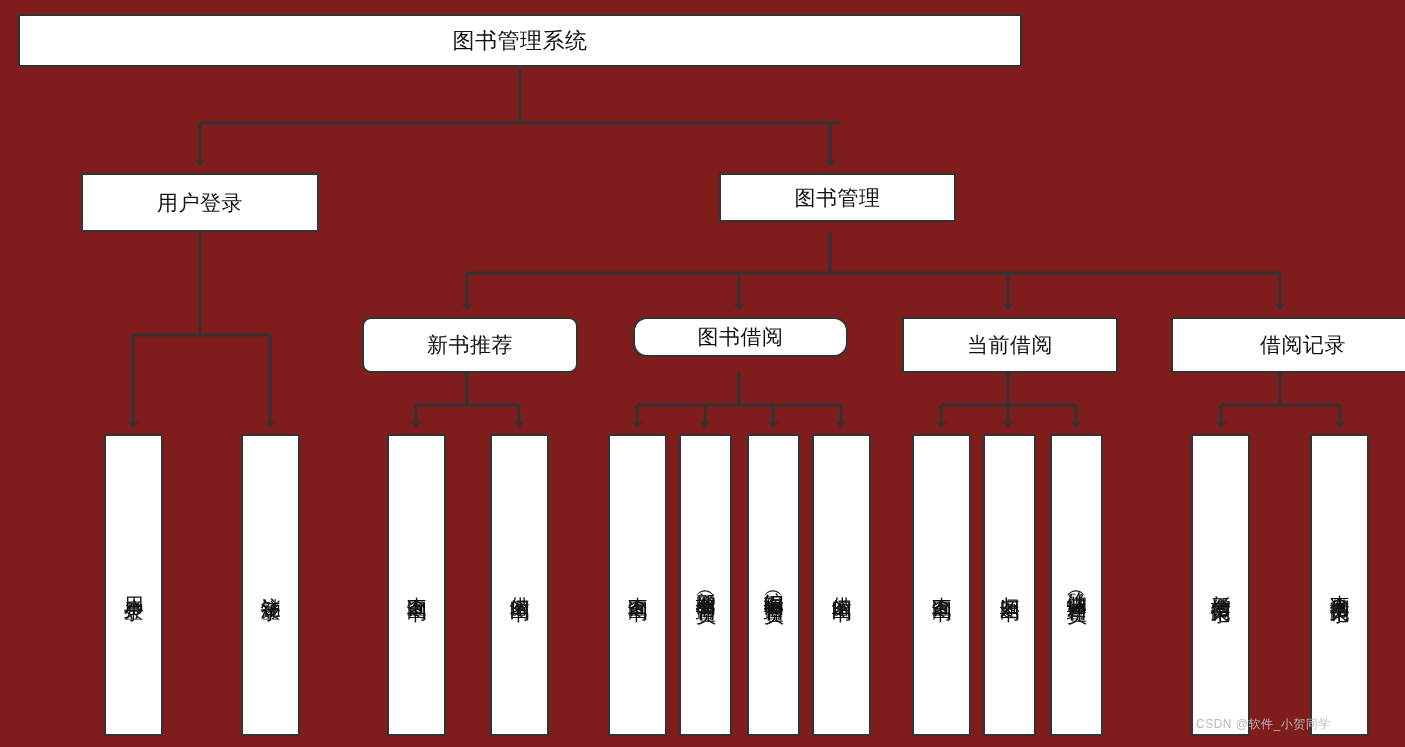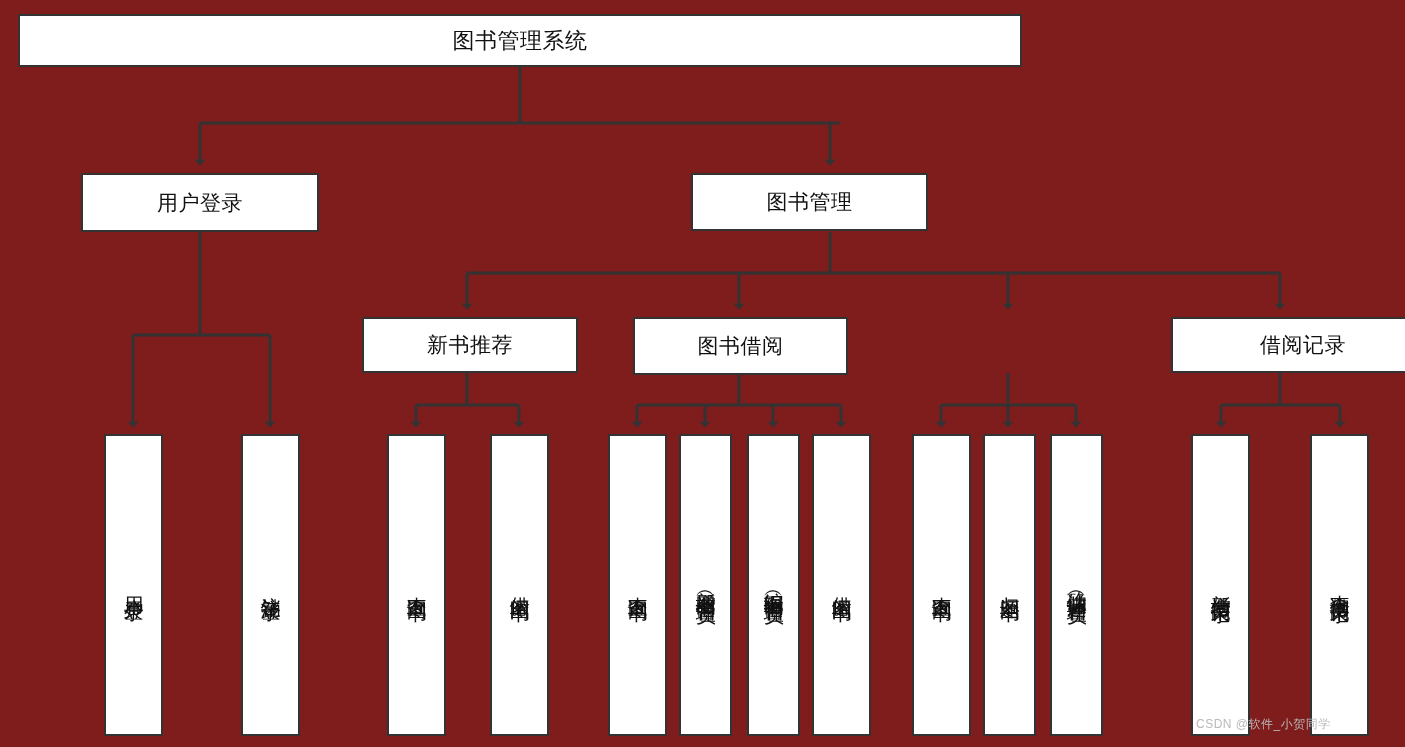--- a/index.html
+++ b/index.html
@@ -123,32 +123,35 @@
   </svg>
 
   <div class="node h root" style="left:18px; top:14px; width:1004px; height:53px;">
     <span>图书管理系统</span>
   </div>
 
   <div class="node h" style="left:81px; top:173px; width:238px; height:59px;">
     <span>用户登录</span>
   </div>
 
-  <div class="node h" style="left:691px; top:173px; width:237px; height:58px;">
+  <div class="node h" style="left:719px; top:173px; width:237px; height:49px;">
     <span>图书管理</span>
   </div>
 
-  <div class="node h" style="left:362px; top:317px; width:216px; height:56px;">
+  <div class="node h" style="left:362px; top:317px; width:216px; height:56px;border-radius:9px;">
     <span>新书推荐</span>
   </div>
 
-  <div class="node h" style="left:633px; top:317px; width:215px; height:58px;">
+  <div class="node h" style="left:633px; top:317px; width:215px; height:40px;border-radius:14px;">
     <span>图书借阅</span>
   </div>
 
+  <div class="node h" style="left:902px; top:317px; width:216px; height:56px;">
+    <span>当前借阅</span>
+  </div>
 
   <div class="node h" style="left:1171px; top:317px; width:264px; height:56px;">
     <span>借阅记录</span>
   </div>
 
   <div class="node v" style="left:104px; top:434px; width:59px; height:302px;">
     <span>用户登录</span>
   </div>
 
   <div class="node v" style="left:241px; top:434px; width:59px; height:302px;">

